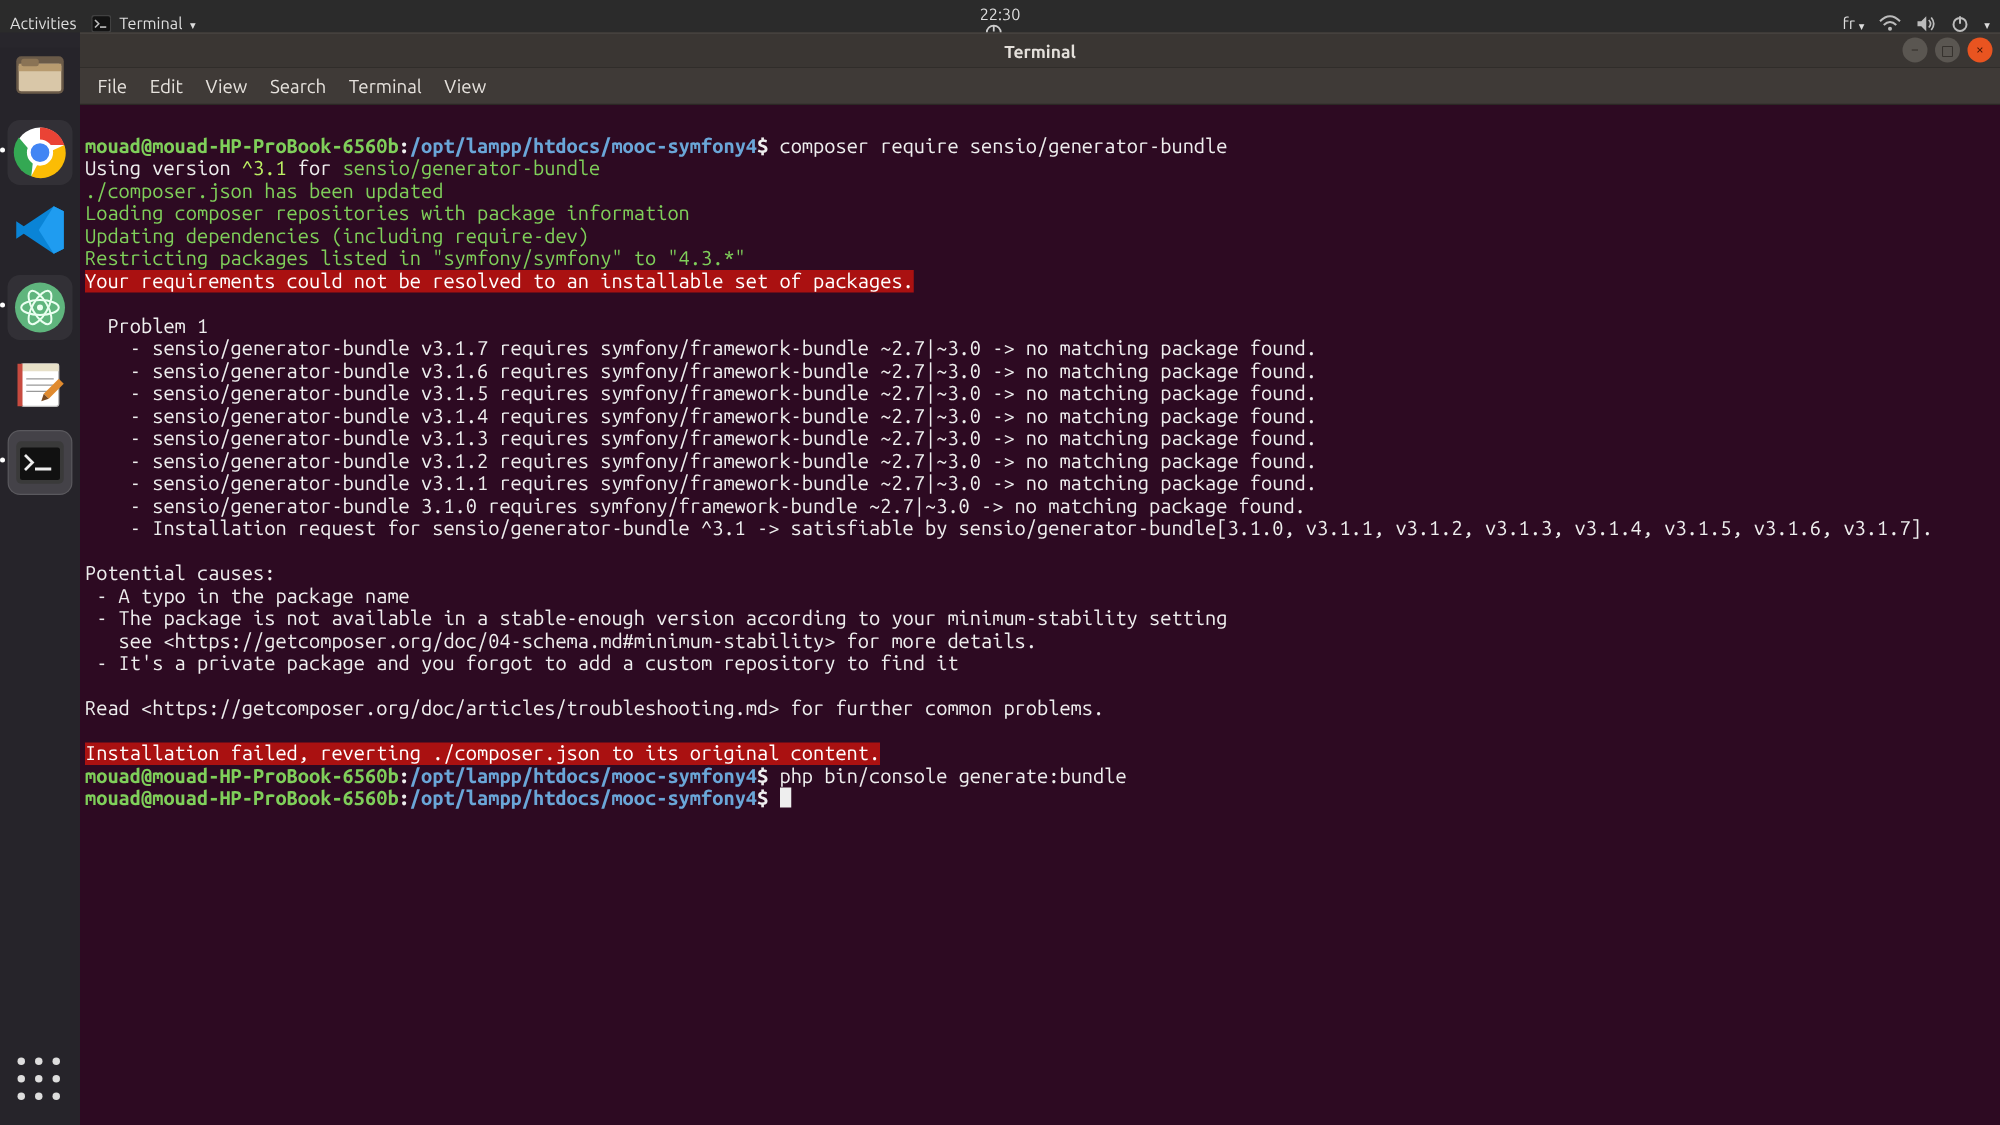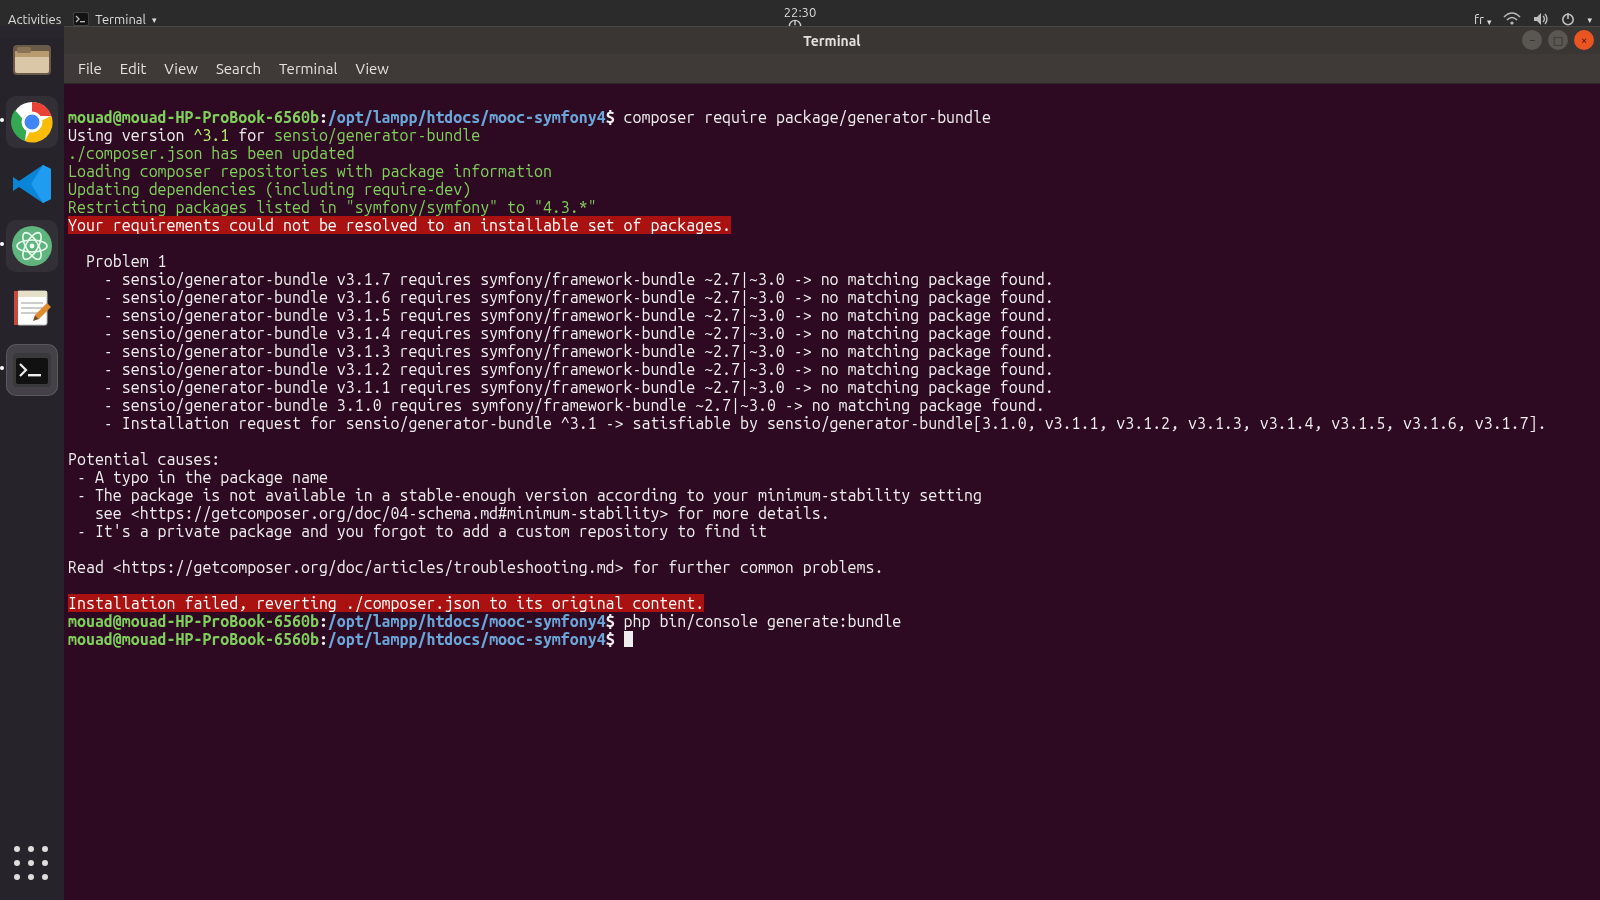--- a/index.html
+++ b/index.html
@@ -230,21 +230,21 @@
   <div class="menu-bar">
     <span>File</span>
     <span>Edit</span>
     <span>View</span>
     <span>Search</span>
     <span>Terminal</span>
     <span>View</span>
   </div>
 
   <div class="term-body">
-<div class="term-lines" id="term-lines"><span class="prompt-user">mouad@mouad-HP-ProBook-6560b</span><span class="prompt-sep">:</span><span class="prompt-path">/opt/lampp/htdocs/mooc-symfony4</span><span class="prompt-sep">$</span> <span class="cmd">composer require package/generator-bundle</span>
+<div class="term-lines" id="term-lines"><span class="prompt-user">mouad@mouad-HP-ProBook-6560b</span><span class="prompt-sep">:</span><span class="prompt-path">/opt/lampp/htdocs/mooc-symfony4</span><span class="prompt-sep">$</span> <span class="cmd">composer require sensio/generator-bundle</span>
 Using version <span class="yellow-txt">^3.1</span> for <span class="green-txt">sensio/generator-bundle</span>
 <span class="green-txt">./composer.json has been updated</span>
 <span class="green-txt">Loading composer repositories with package information</span>
 <span class="green-txt">Updating dependencies (including require-dev)</span>
 <span class="green-txt">Restricting packages listed in "symfony/symfony" to "4.3.*"</span>
 <span class="err-bg">Your requirements could not be resolved to an installable set of packages.</span>
 
   Problem 1
     - sensio/generator-bundle v3.1.7 requires symfony/framework-bundle ~2.7|~3.0 -&gt; no matching package found.
     - sensio/generator-bundle v3.1.6 requires symfony/framework-bundle ~2.7|~3.0 -&gt; no matching package found.

